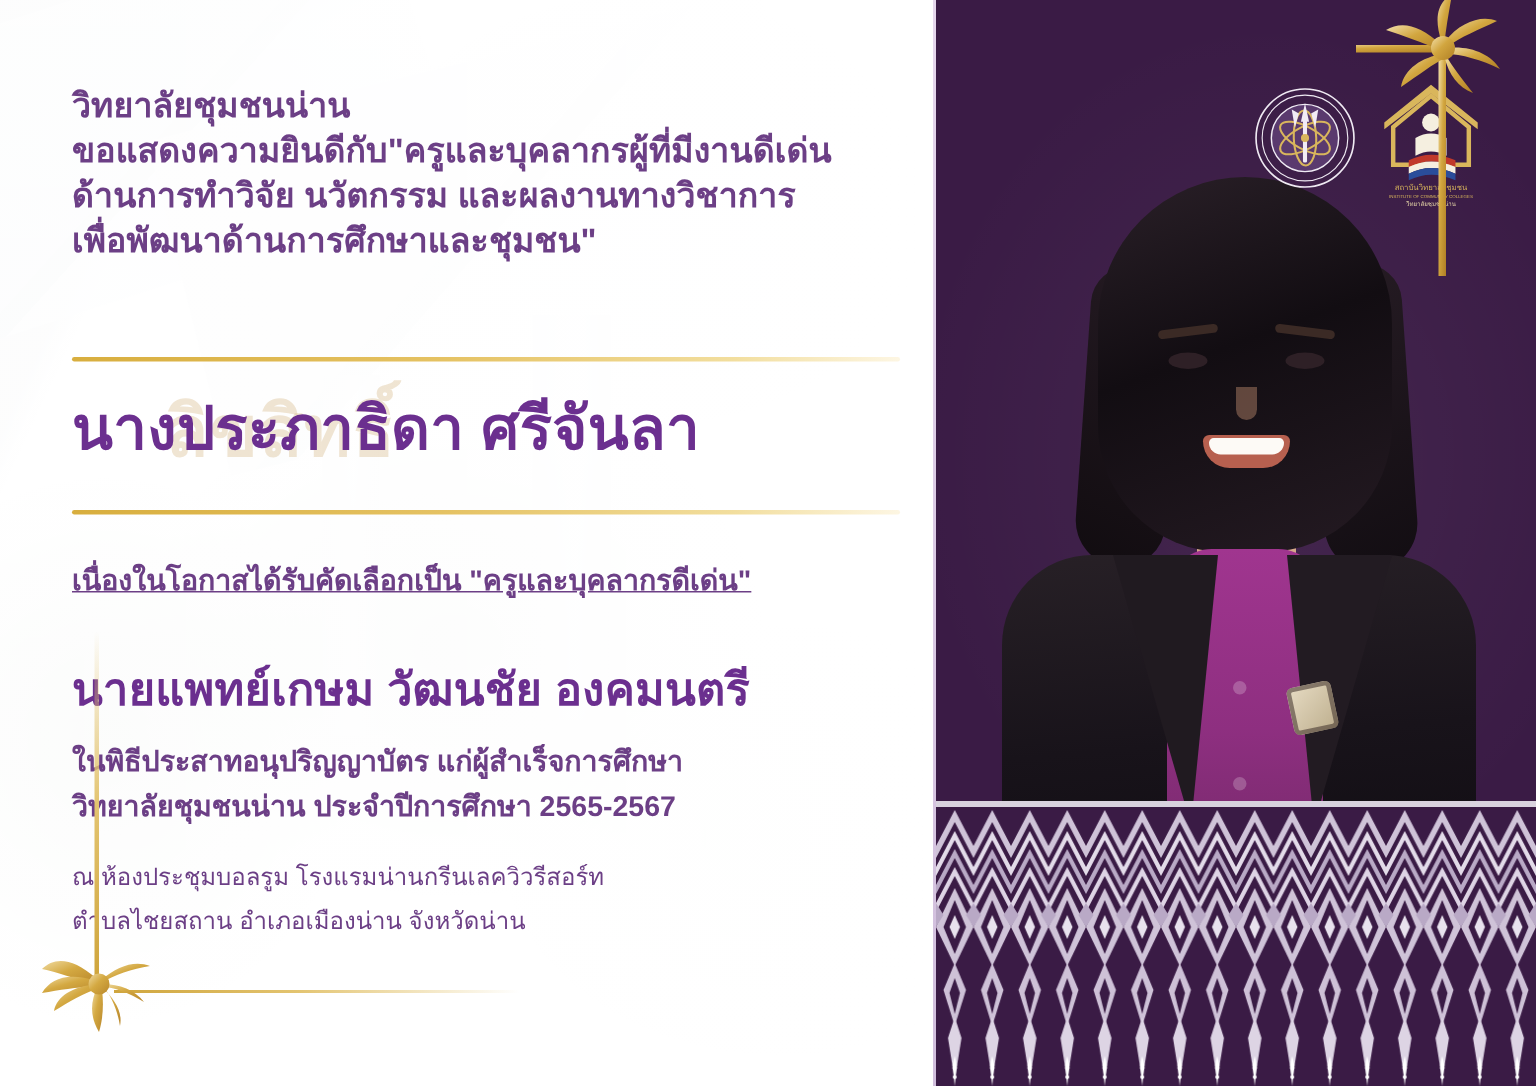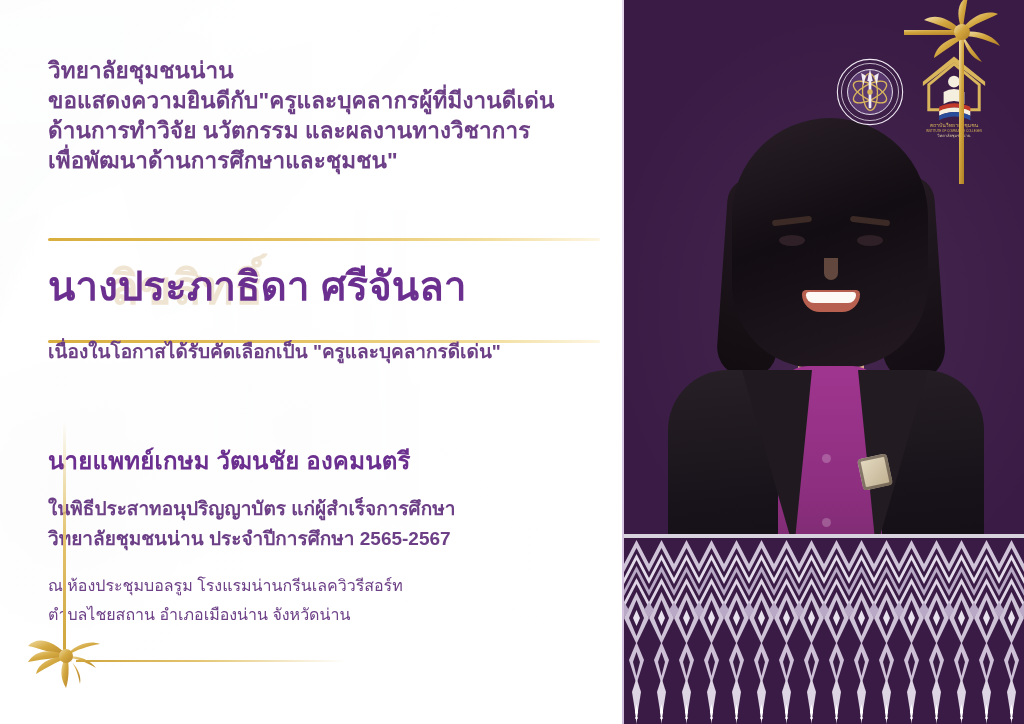--- a/index.html
+++ b/index.html
@@ -102,31 +102,31 @@
     position:absolute;left:0;
     color:#6b2f8f;
     font-weight:700;
     font-size:40px;
     line-height:48px;
     white-space:nowrap;
     letter-spacing:.2px;
     text-align:right;
   }
   .t-name.n1{top:262px;}
-  .t-name.n2{top:440px;font-size:24px;line-height:42px;}
+  .t-name.n2{top:440px;font-size:30px;line-height:42px;}
 
   .t-body{
     position:absolute;left:0;
     color:#6c3f86;
     font-weight:700;
     font-size:19px;
     line-height:27px;
     white-space:nowrap;
   }
-  .t-body.b1{top:338px;}
+  .t-body.b1{top:374px;text-decoration:underline;}
   .t-body.b2{top:385px;}
   .t-body.b3{top:495px;}
   .t-body.b4{top:525px;}
 
   .t-venue{
     position:absolute;left:0;
     color:#6c3f86;
     font-weight:400;
     font-size:16px;
     line-height:27px;

